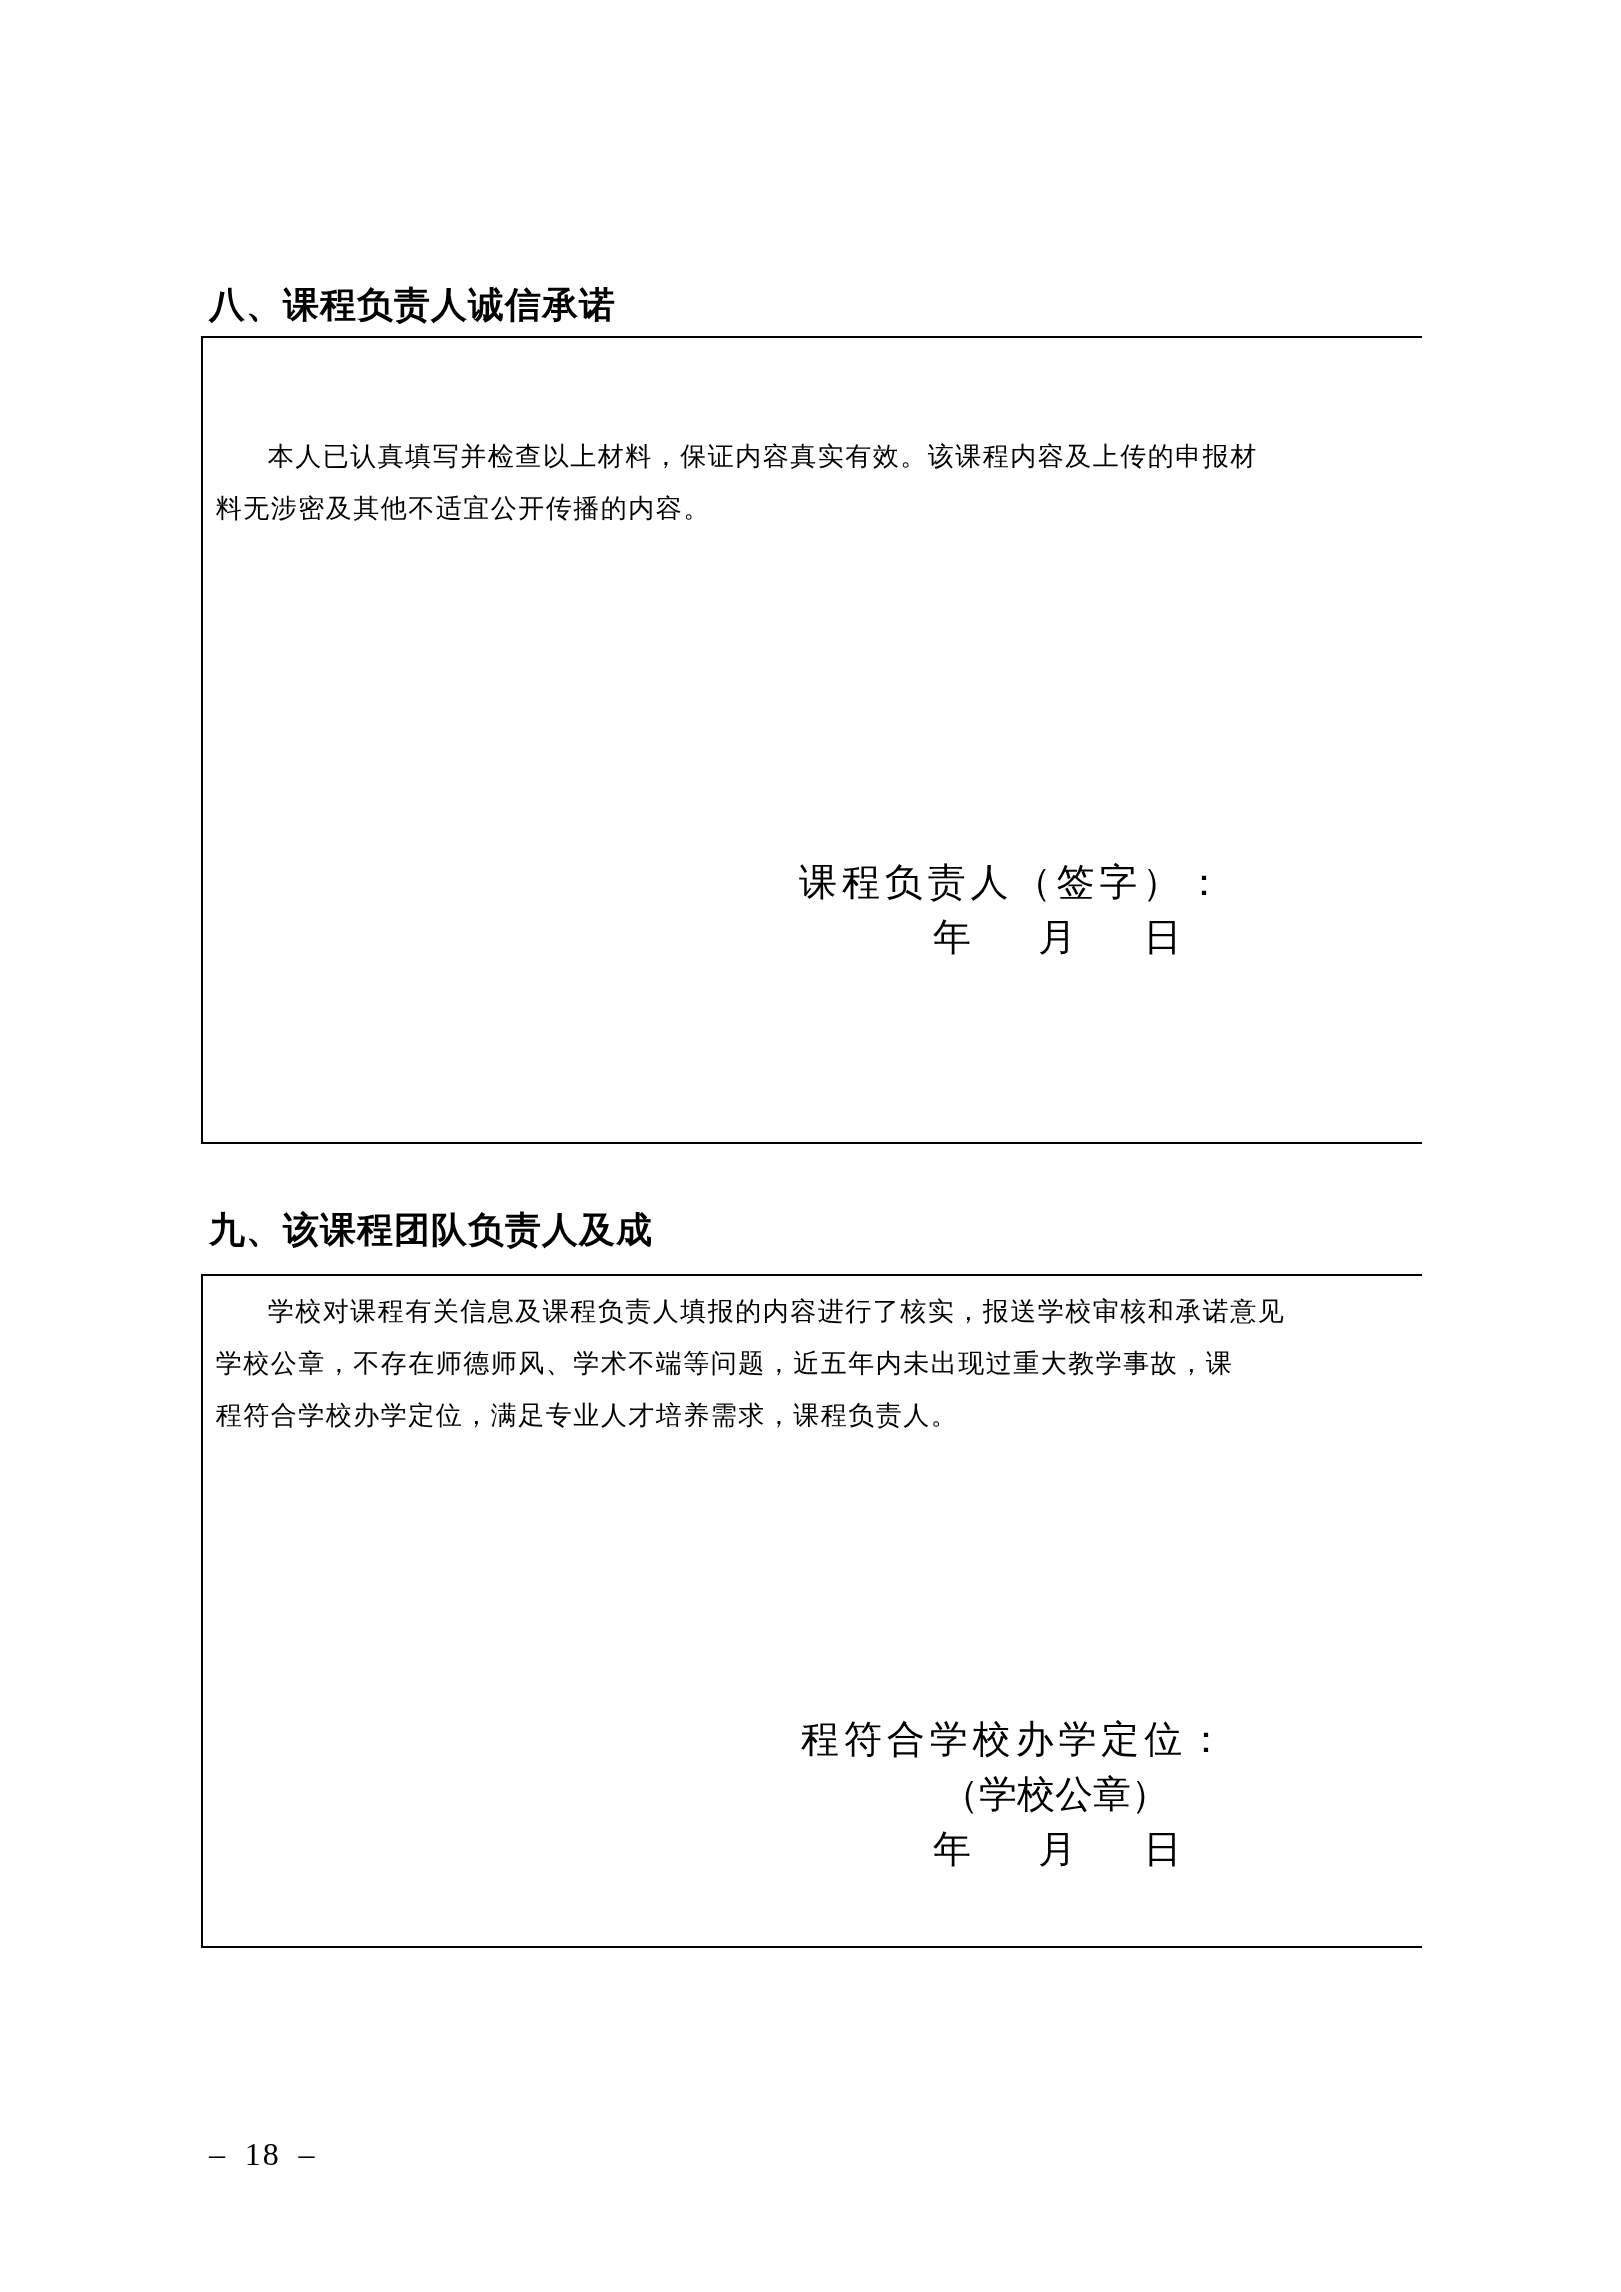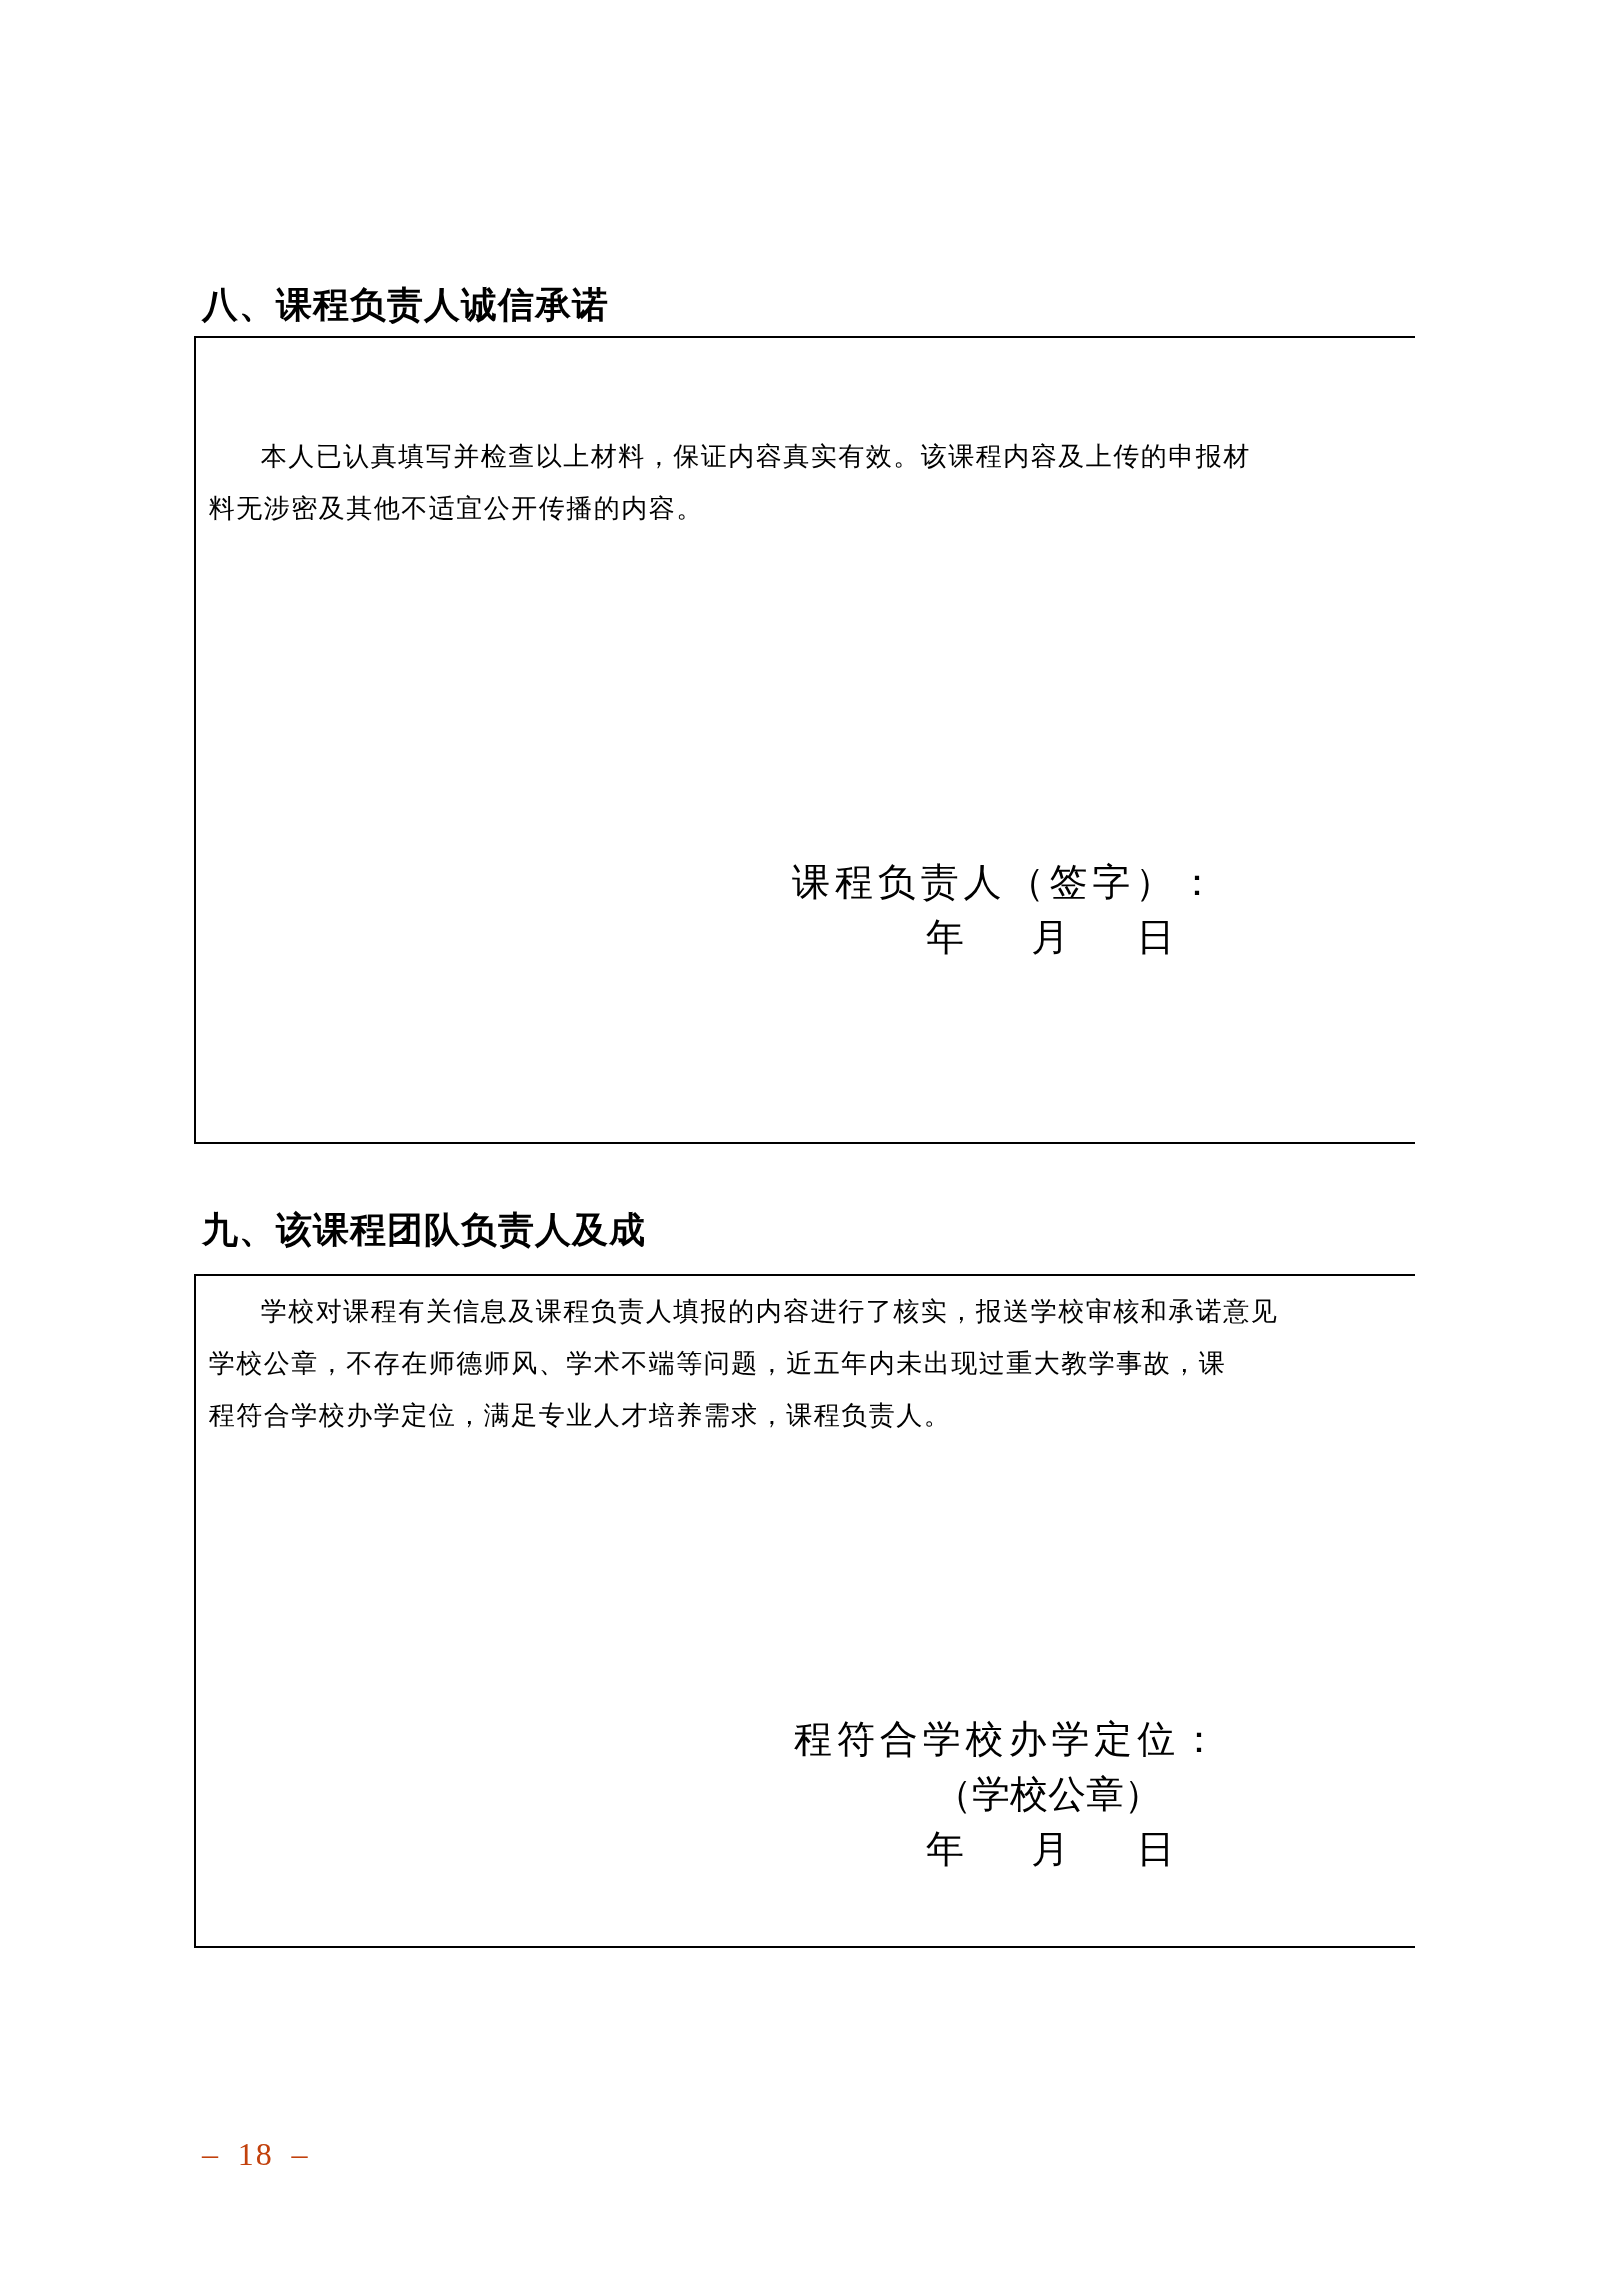--- a/index.html
+++ b/index.html
@@ -8,20 +8,21 @@
     background: #ffffff;
   }
   .page {
     position: relative;
     width: 1415px;
     height: 2293px;
     background: #ffffff;
     font-family: "Liberation Serif", "DejaVu Serif", serif;
     color: #000000;
     overflow: hidden;
+    margin-left: 7px;
   }
   .section-heading {
     position: absolute;
     font-family: "Liberation Sans", "DejaVu Sans", sans-serif;
     font-weight: 700;
     font-size: 36px;
     line-height: 45px;
     letter-spacing: 1px;
     color: #000000;
     white-space: nowrap;
@@ -68,21 +69,21 @@
   .seal-9      { left: 738px; top: 501px; letter-spacing: 0px; }
   .date-9      { left: 730px; top: 556px; letter-spacing: -2.9px; }
   .page-number {
     position: absolute;
     left: 202px;
     top: 2135px;
     font-size: 32px;
     line-height: 39px;
     letter-spacing: 2px;
     word-spacing: 7.8px;
-    color: #c2410c;
+    color: #000000;
     white-space: nowrap;
   }
 </style>
 </head>
 <body>
 
 <div class="page">
 
   <div class="section-heading heading-8">八、课程负责人诚信承诺</div>
 

